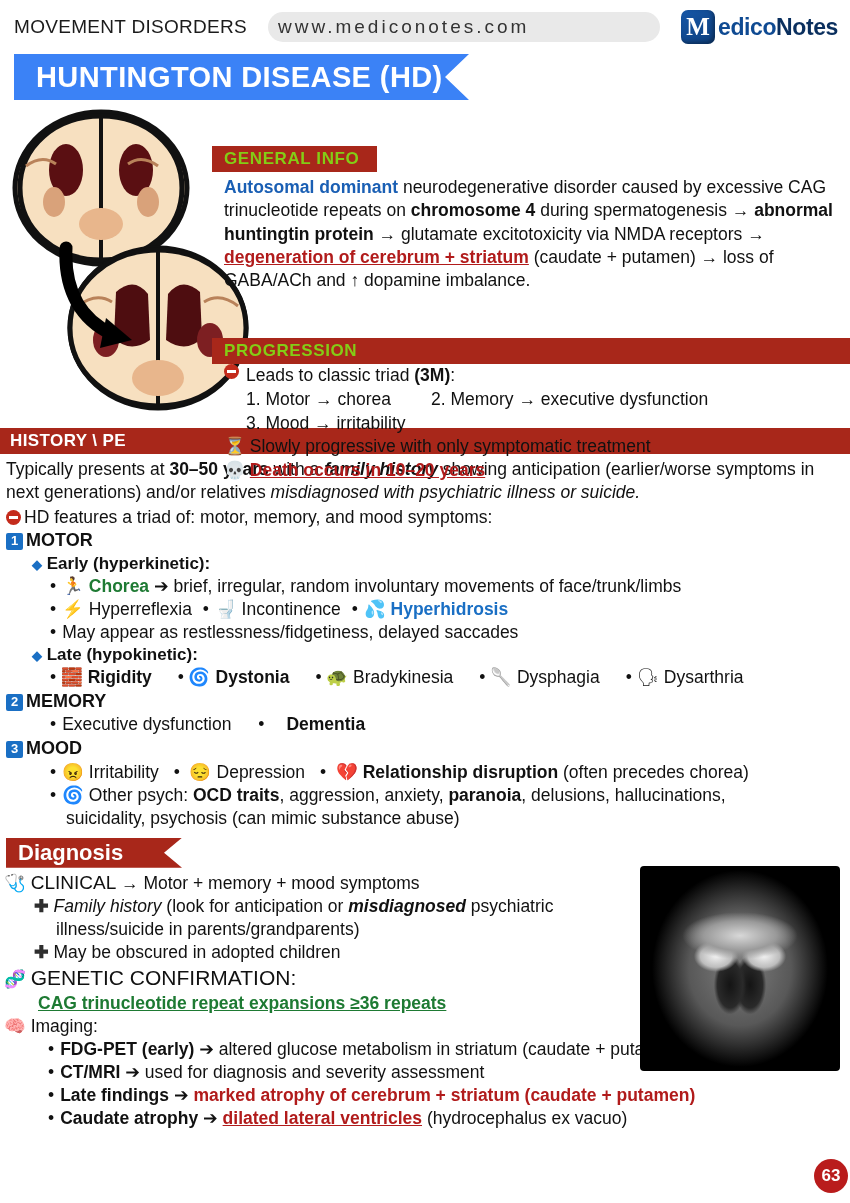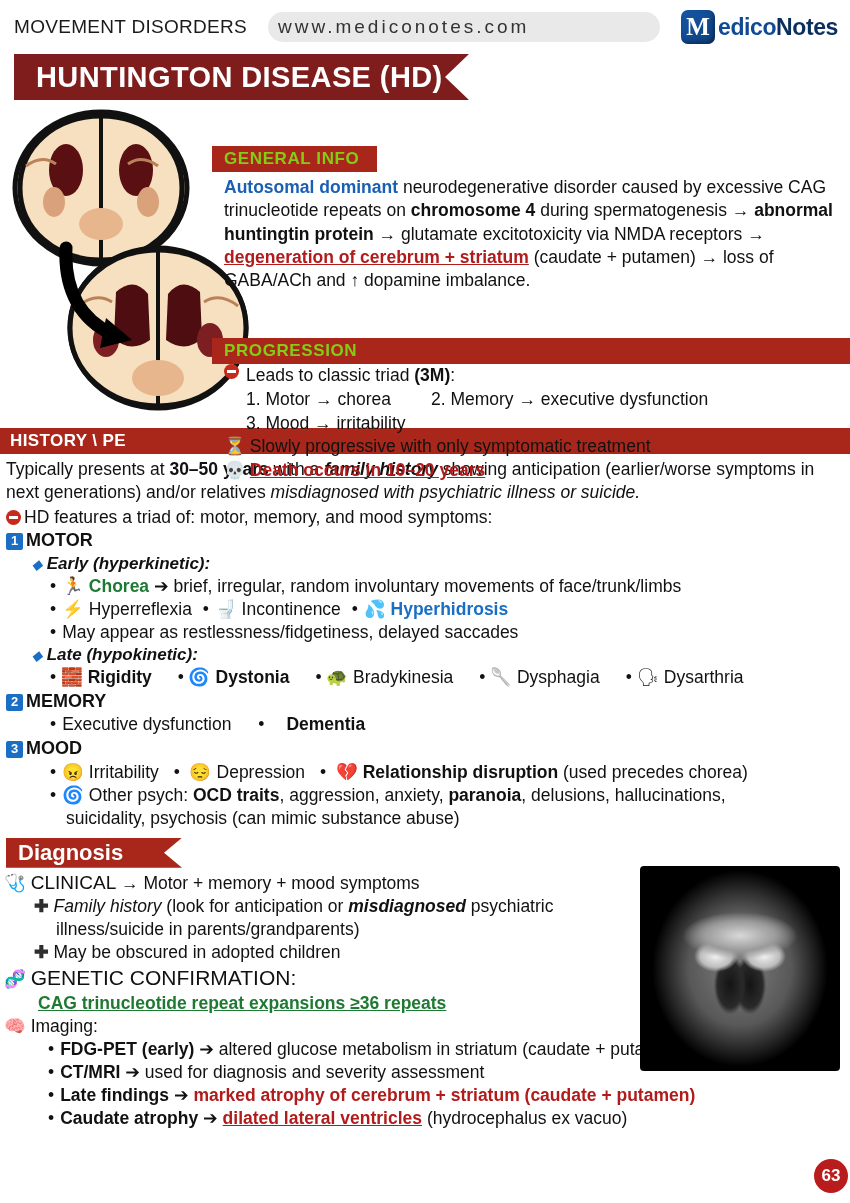--- a/index.html
+++ b/index.html
@@ -44,21 +44,21 @@
     box-shadow: inset -2px -2px 4px rgba(0,0,0,.35);
   }
   .logo-text { font-size: 23px; font-weight: bold; color:#0f4a92; letter-spacing:-.4px;}
   .logo-text .b { color:#0a2f5e; }
 
   
   .title-wrap { position: relative; height: 46px; margin: 6px 0 4px 14px; }
   .title-banner {
     position: absolute; left:0; top:0;
     height: 46px; width: 455px;
-    background: #7f1d1d;
+    background: #3b82f6;
     color: #fff;
     display:flex; align-items:center;
     padding-left: 22px;
     font-size: 29px; font-weight: bold; letter-spacing: .4px;
     clip-path: polygon(0 0, 100% 0, calc(100% - 24px) 50%, 100% 100%, 0 100%);
   }
 
   
   .top-section { position: relative; height: 320px; }
   .brain-art { position: absolute; left: 8px; top: 2px; width: 245px; height: 310px; }
@@ -90,21 +90,21 @@
   }
   .body { padding: 4px 10px 0 6px; font-size: 17.5px; line-height: 1.3; }
   .numbox {
     display:inline-flex; align-items:center; justify-content:center;
     width: 17px; height: 17px; background:#1a6fc4; color:#fff;
     font-size: 13px; font-weight: bold; border-radius: 2px; margin-right: 3px;
     vertical-align: 1px;
   }
   .sechead { font-size: 18px; font-weight: 600; margin-top: 1px; }
   .diamond { color:#1a6fc4; font-size: 13px; }
-  .sub { padding-left: 26px; font-style: italic; font-weight: 600; font-size:17px;}
+  .sub { padding-left: 26px; font-weight: 600; font-size:17px;}
   .bul { padding-left: 44px; line-height: 1.32; }
   .bul2 { padding-left: 60px; }
   .dot::before { content:"\2022"; margin-right: 6px; }
   .green { color:#1e7a33; font-weight:bold; }
   .blue { color:#1a6fc4; font-weight:bold; }
   .inline-items { display:flex; flex-wrap: wrap; gap: 0 26px; padding-left:44px; }
 
   
   .diag-wrap { position: relative; margin-top: 8px; height: 30px; }
   .diag-banner {
@@ -278,21 +278,21 @@
 
     <div class="sechead">
       <span class="numbox">3</span><span>MOOD</span>
     </div>
     <div class="bul">
       <span class="dot"></span><span>😠</span>
       <span>Irritability</span>
       <span style="margin:0 10px">•</span><span>😔</span>
       <span>Depression</span>
       <span style="margin:0 10px">•</span><span>💔</span>
-      <span class="bold">Relationship disruption</span><span> (used precedes chorea)</span>
+      <span class="bold">Relationship disruption</span><span> (often precedes chorea)</span>
     </div>
     <div class="bul">
       <span class="dot"></span><span>🌀</span>
       <span>Other psych: </span><span class="bold">OCD traits</span><span>, aggression, anxiety, </span><span class="bold">paranoia</span><span>, delusions, hallucinations,</span>
     </div>
     <div class="bul2"><span>suicidality, psychosis (can mimic substance abuse)</span></div>
   </div>
 
   <div class="diag-wrap">
     <div class="diag-banner">Diagnosis</div>

